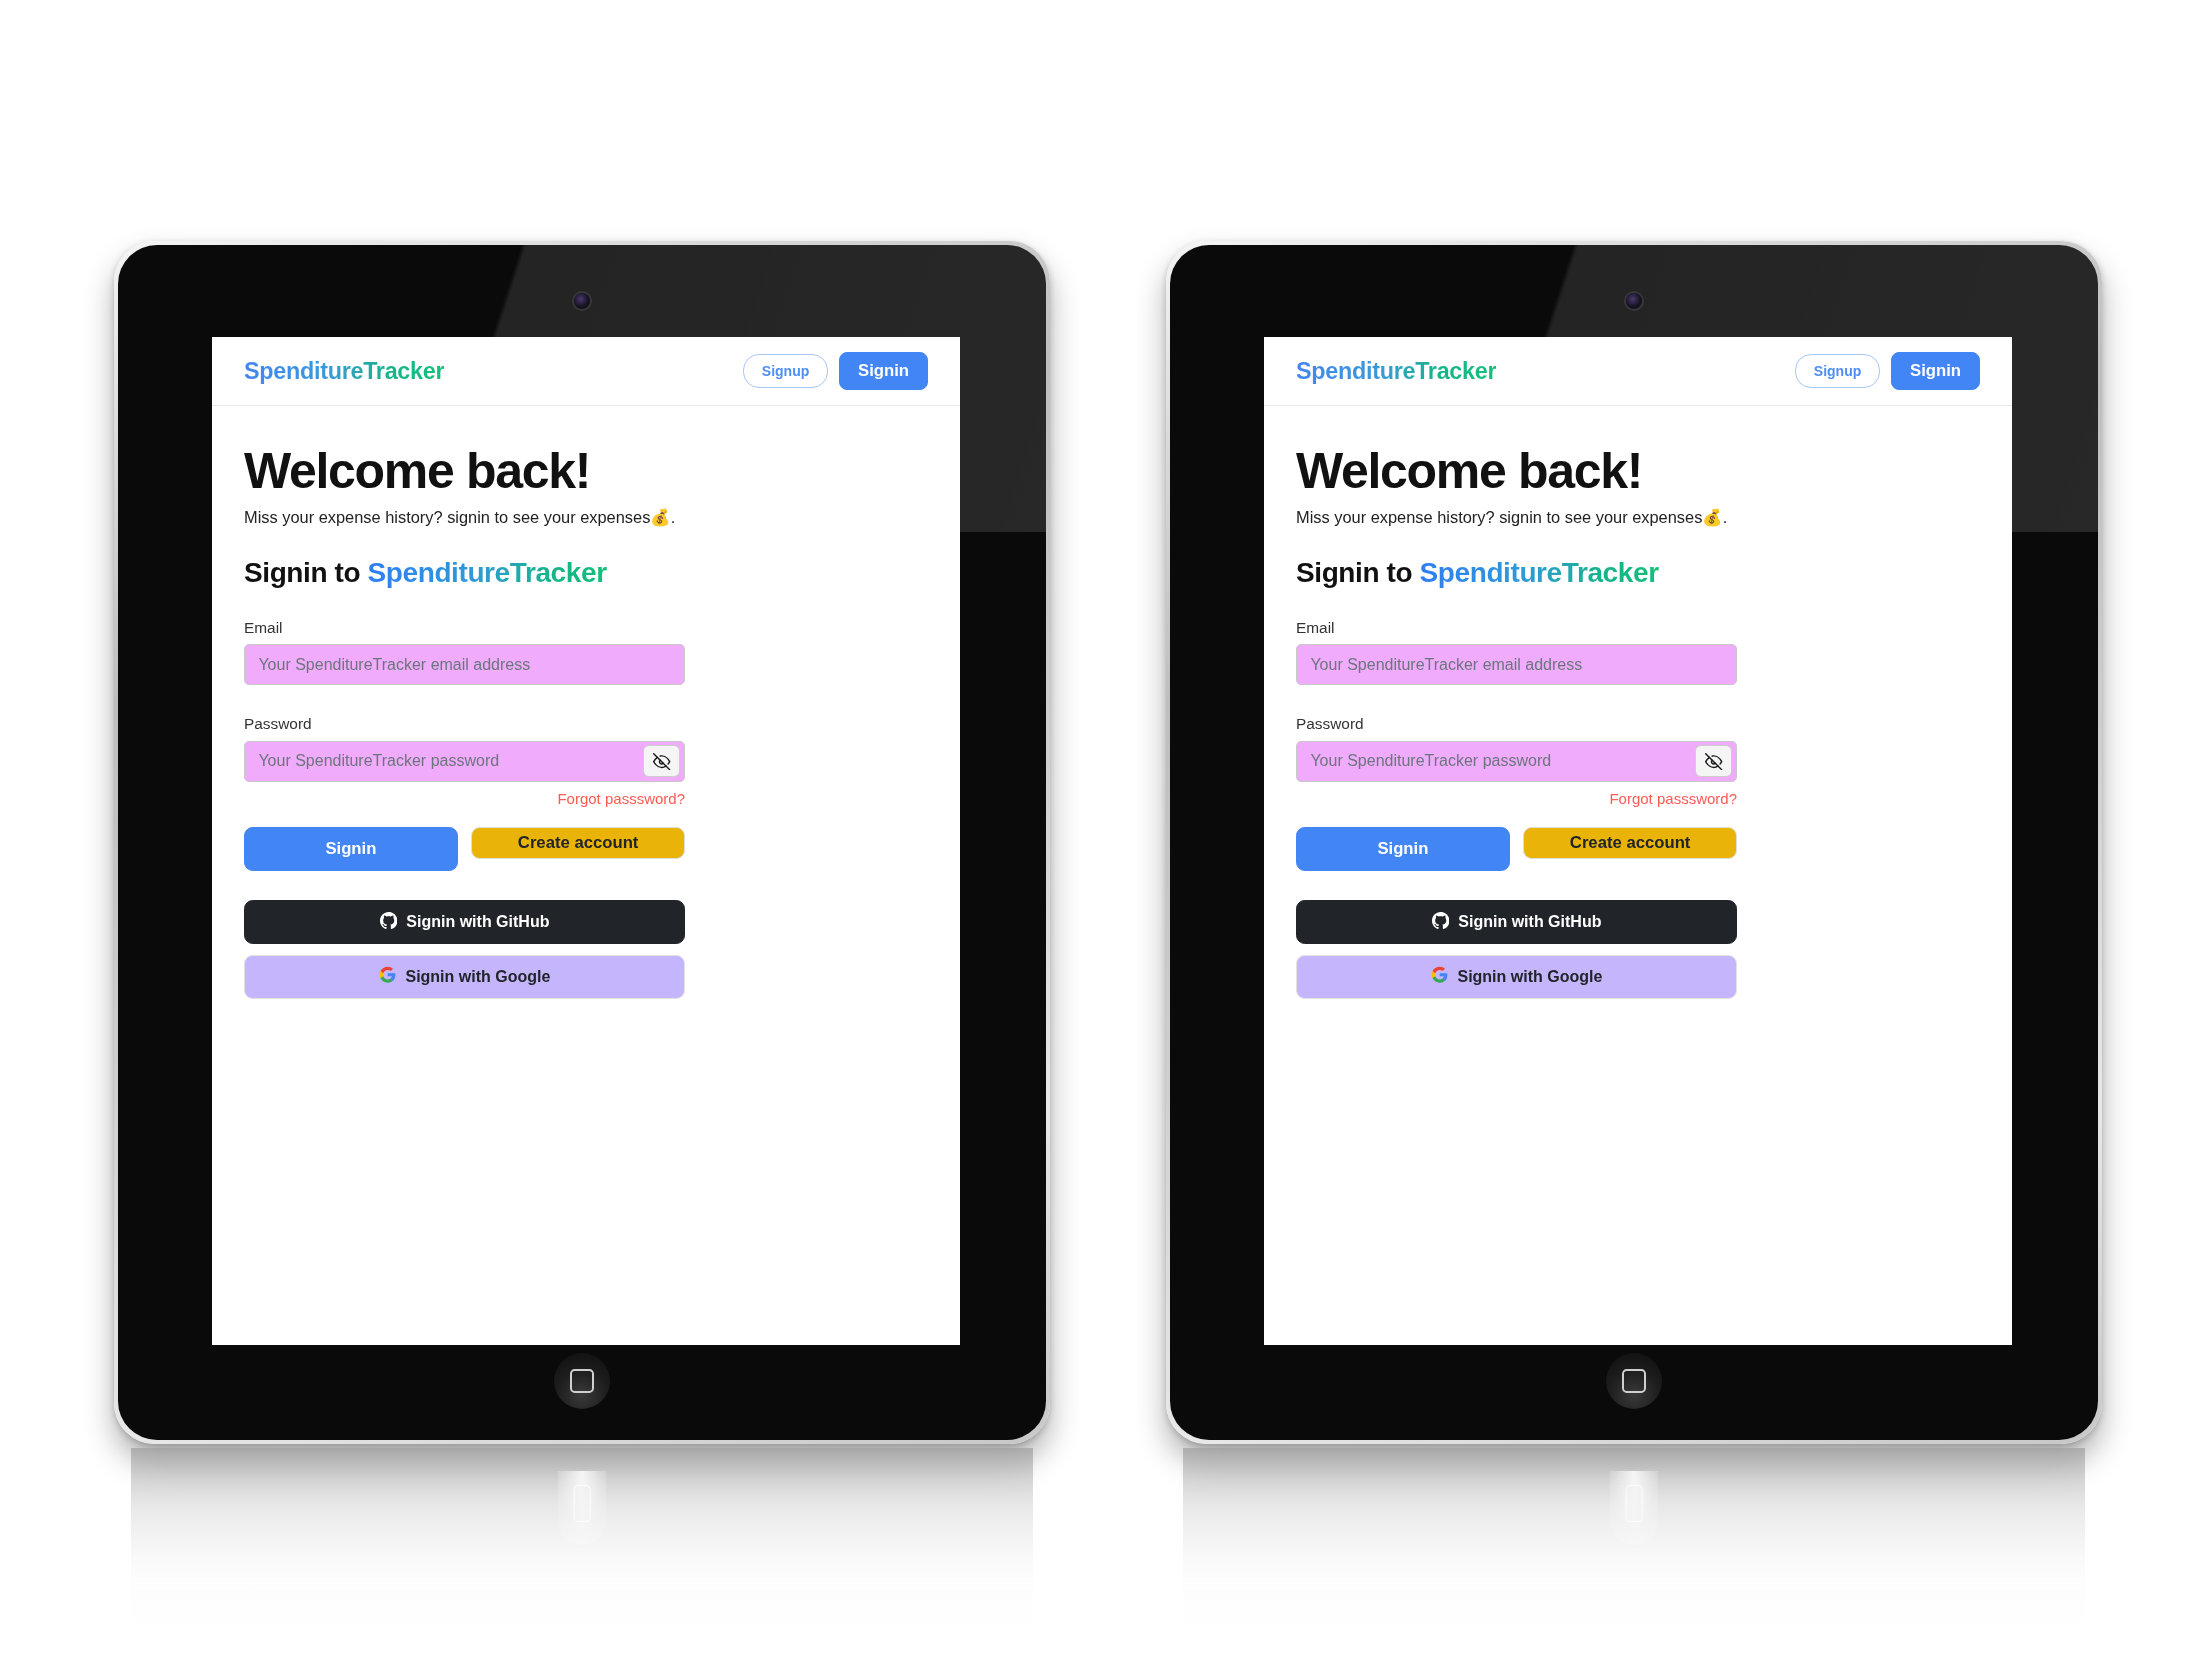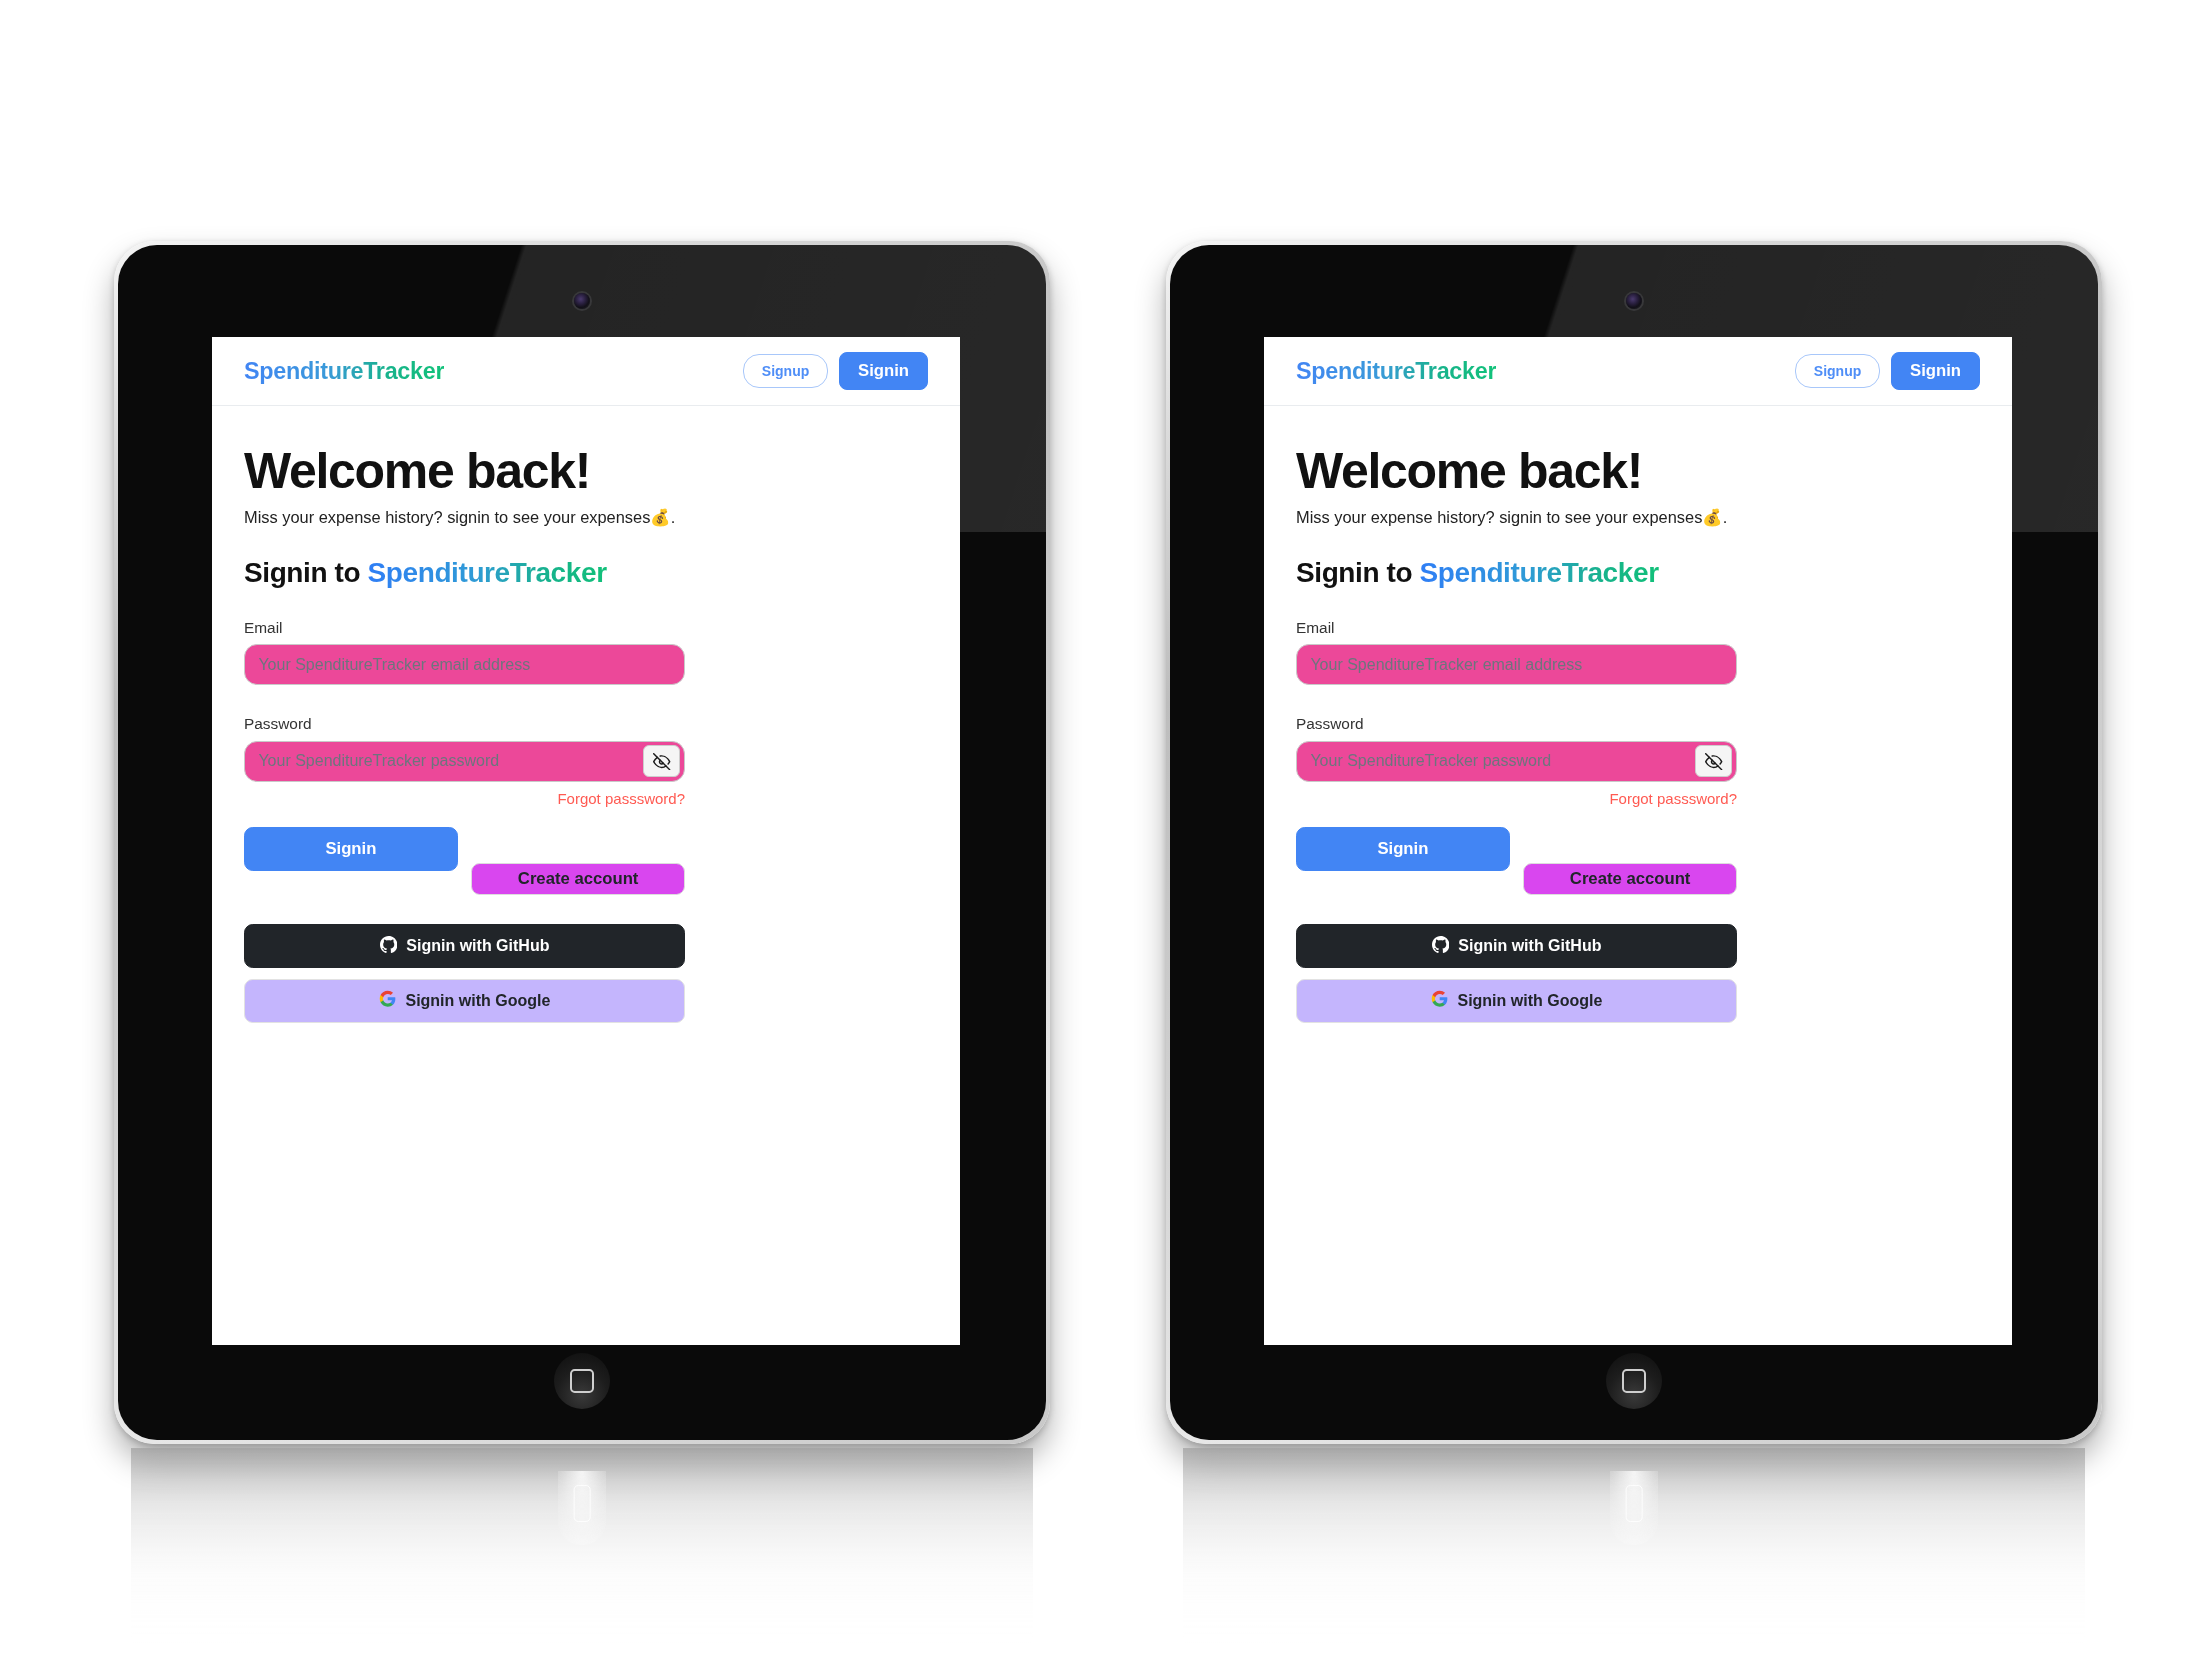--- a/index.html
+++ b/index.html
@@ -192,23 +192,23 @@
     margin-bottom: 7.4px;
   }
   .input-wrap {
     position: relative;
     width: 441px;
   }
   .text-input {
     width: 100%;
     box-sizing: border-box;
     height: 41px;
-    background: #ec4899;
+    background: #f0abfc;
     border: 0.7px solid #c9c9c9;
-    border-radius: 13px;
+    border-radius: 5px;
     font-size: 16px;
     font-family: "Liberation Sans", sans-serif;
     color: #212529;
     padding: 0 13.4px;
     outline: none;
   }
   .text-input::placeholder { color: #6c757d; }
   .input-wrap.has-toggle .text-input { padding-right: 51px; }
   .eye-toggle {
     position: absolute;
@@ -248,29 +248,28 @@
     border: 0.7px solid #4285f4;
     border-radius: 8.7px;
     font-size: 16.7px;
     font-weight: bold;
     font-family: "Liberation Sans", sans-serif;
     cursor: pointer;
   }
   .btn-outline {
     flex: 1;
     height: 32px;
-    background: #d946ef;
+    background: #eab308;
     color: #212529;
     border: 0.7px solid #dddddd;
     border-radius: 8.7px;
     font-size: 16.7px;
     font-weight: bold;
     font-family: "Liberation Sans", sans-serif;
     cursor: pointer;
-    margin-top: 36px;
   }
 
   .social-group { margin-top: 29px; width: 441px; }
   .btn-social {
     width: 100%;
     box-sizing: border-box;
     height: 44px;
     border-radius: 8.7px;
     font-size: 16px;
     font-weight: bold;

